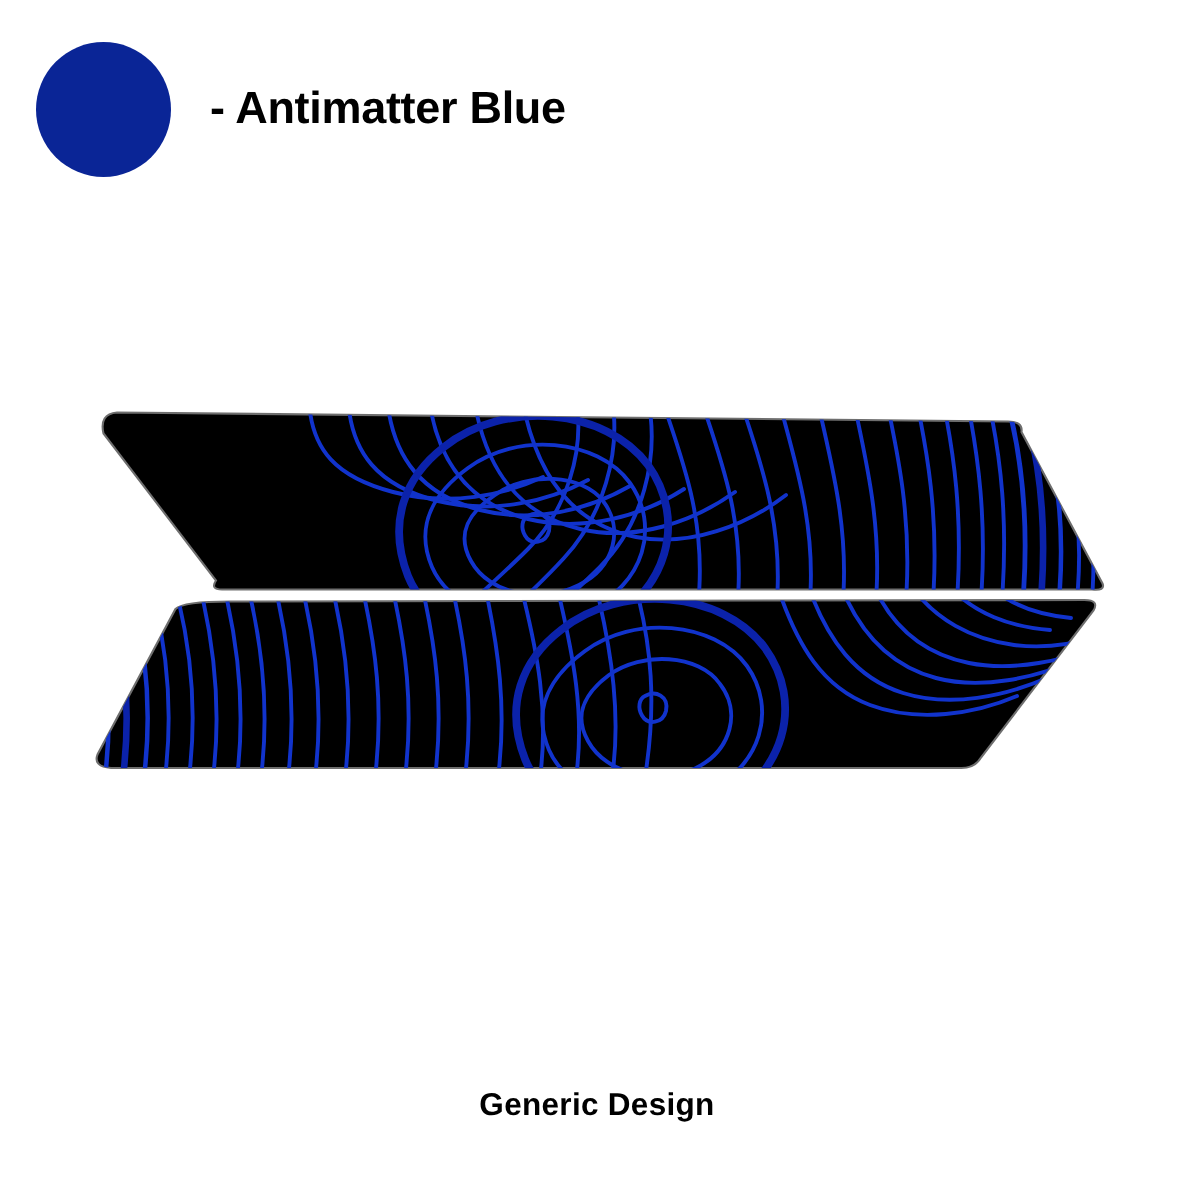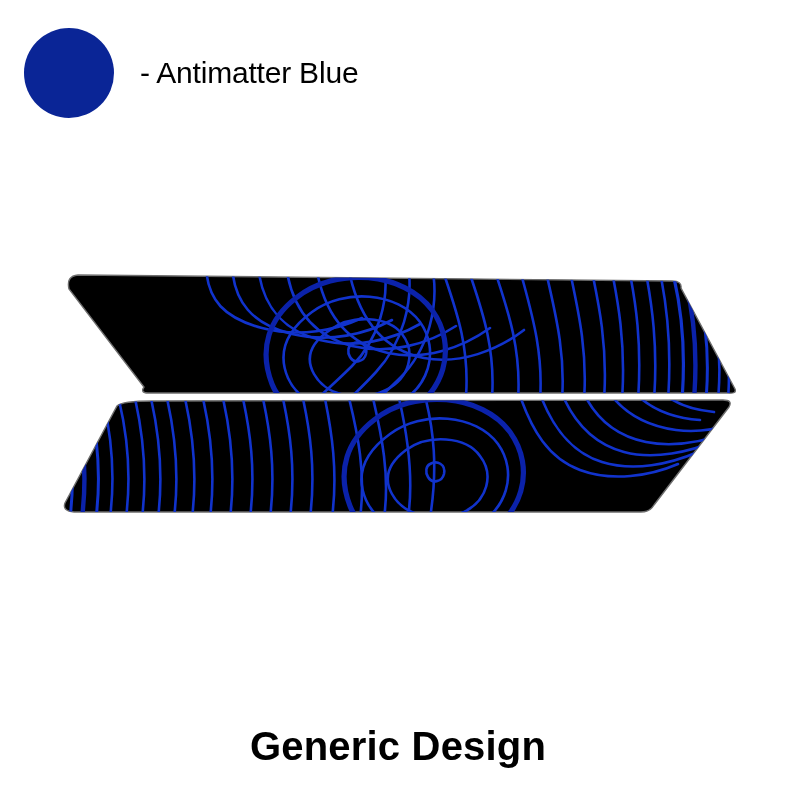--- a/index.html
+++ b/index.html
@@ -30,33 +30,33 @@
   }
   .swatch-circle {
     width: 90px;
     height: 90px;
     border-radius: 50%;
     flex: 0 0 auto;
   }
   .swatch-label {
     margin-left: 26px;
     font-size: 30px;
-    font-weight: normal;
+    font-weight: bold;
     color: #000000;
     letter-spacing: -0.2px;
     white-space: nowrap;
     line-height: 1;
   }
   .design-caption {
     position: absolute;
     left: 0;
     top: 726px;
     width: 796px;
     text-align: center;
-    font-size: 40px;
+    font-size: 21px;
     font-weight: bold;
     color: #000000;
     letter-spacing: 0.2px;
     line-height: 1;
   }
   .panels-wrap {
     position: absolute;
     left: 0;
     top: 0;
     width: 796px;

